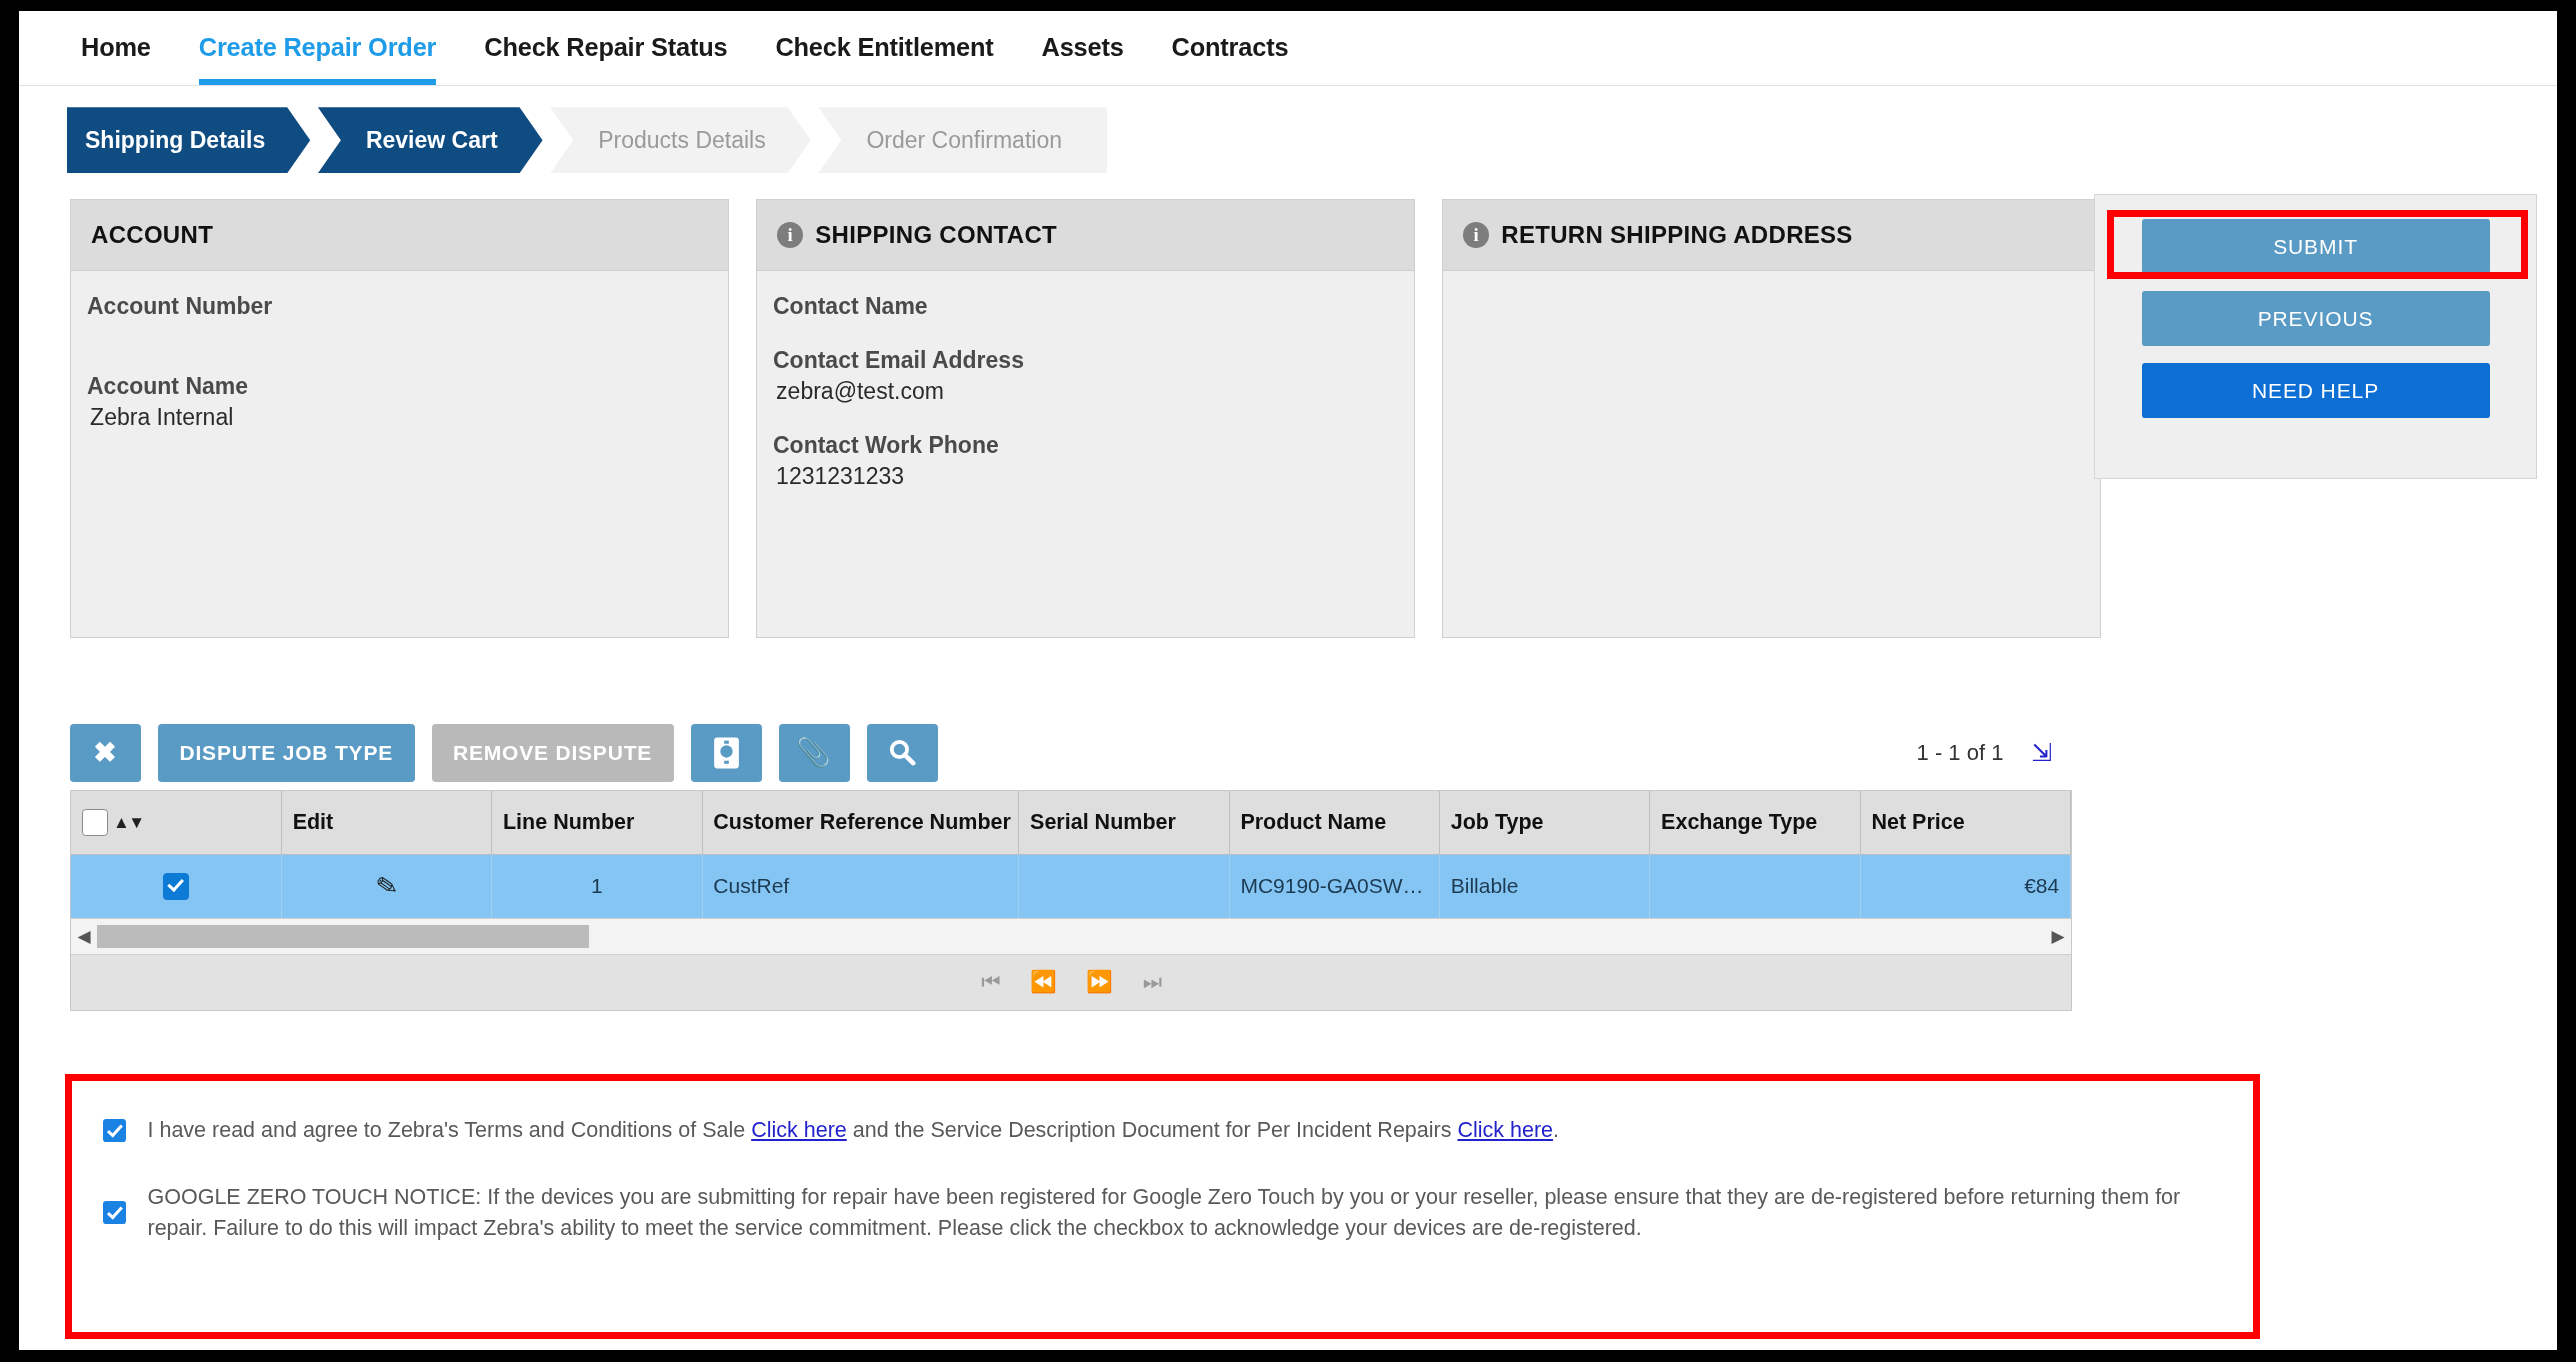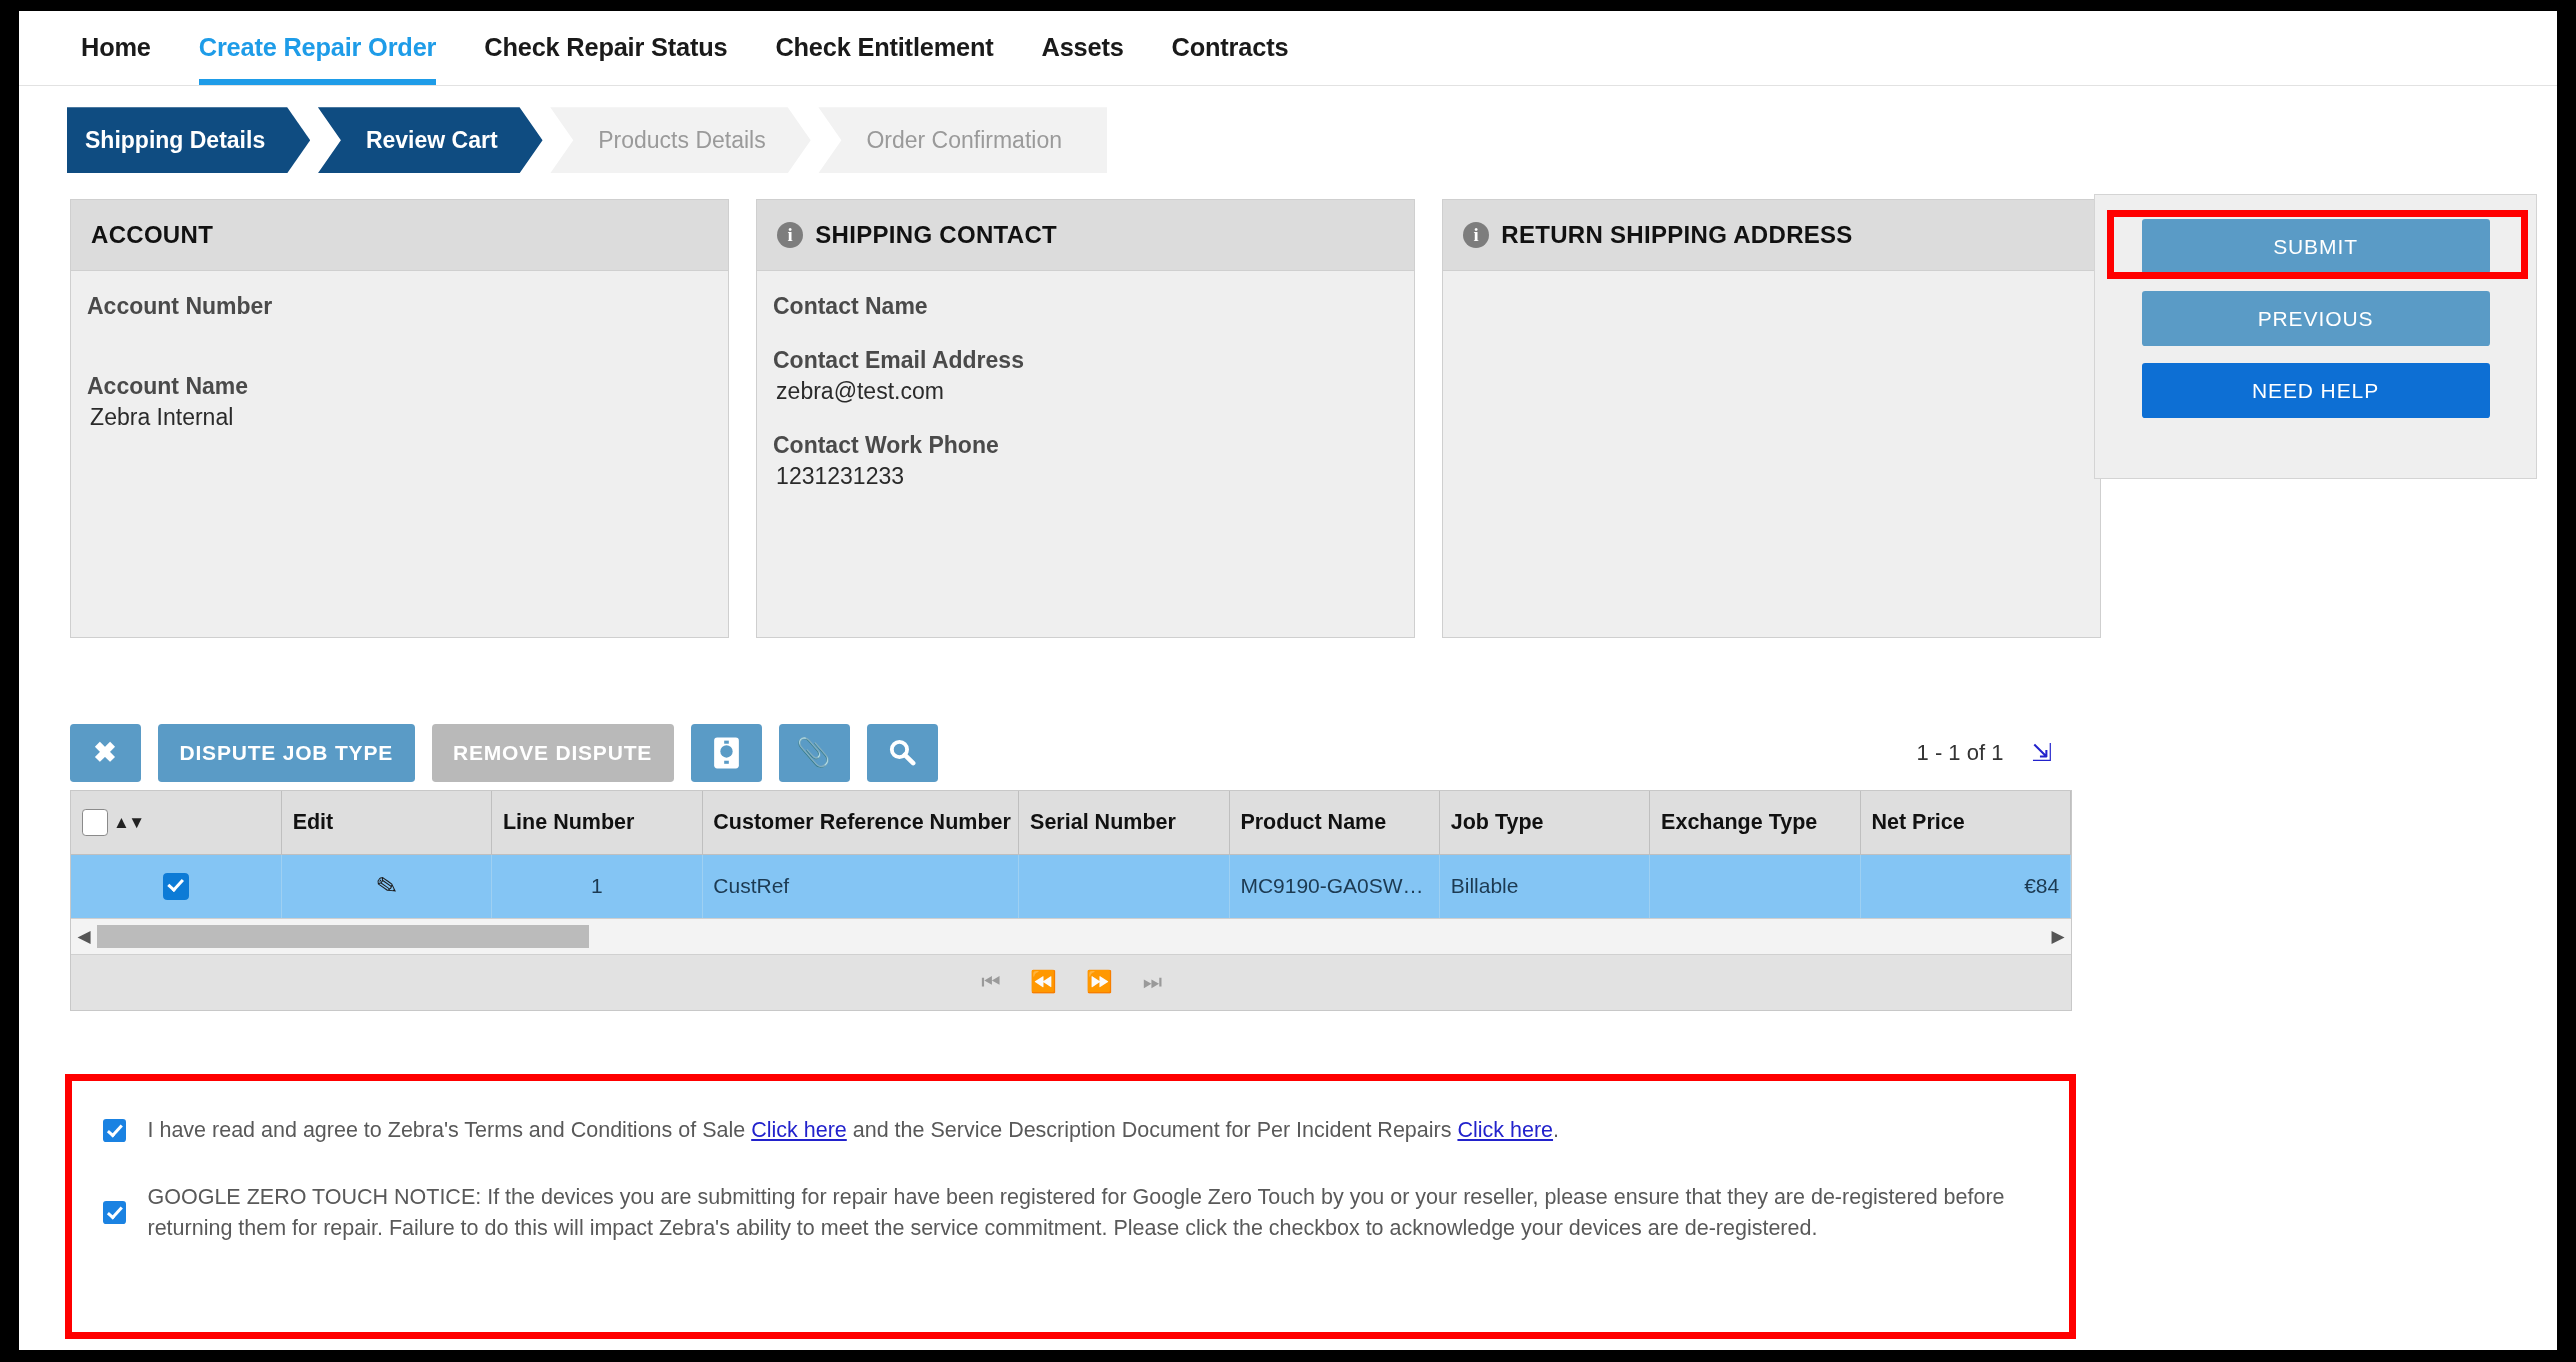--- a/index.html
+++ b/index.html
@@ -321,21 +321,21 @@
     justify-content: center;
     gap: 31px;
   }
   .pg-btn { font-size: 21.5px; color: #9a9a9a; cursor: pointer; letter-spacing: -1.5px; }
 
   
   .terms-hl {
     position: absolute;
     left: 46px;
     top: 1063px;
-    width: 2011px;
+    width: 2195px;
     height: 265px;
     border: 7px solid #ff0000;
     box-sizing: border-box;
     background: #ffffff;
   }
   .terms-inner {
     position: absolute;
     left: 0; top: 0; right: 0; bottom: 0;
     padding: 34px 28px 0 31px;
     box-sizing: border-box;

